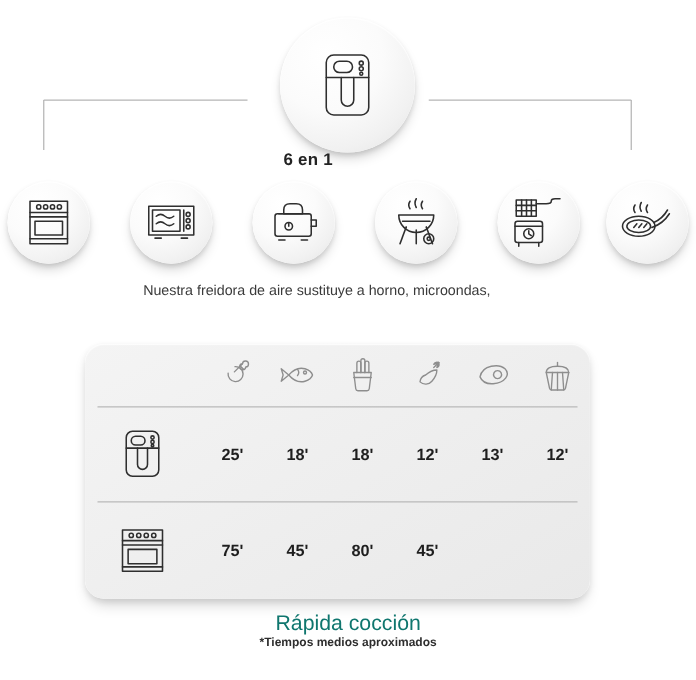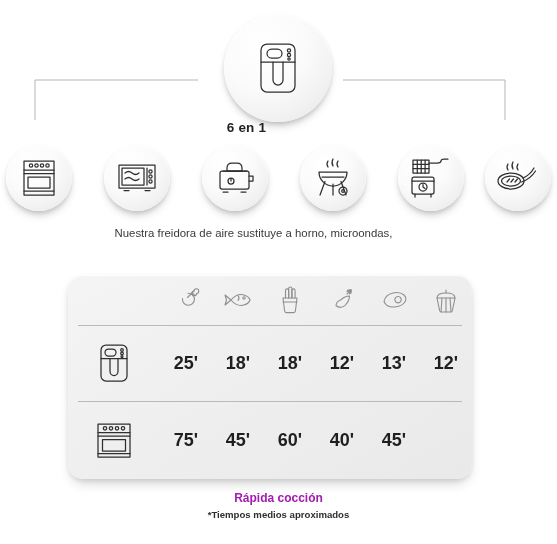--- a/index.html
+++ b/index.html
@@ -97,21 +97,21 @@
     display: grid;
     grid-template-columns: 92px repeat(6, 1fr);
     grid-template-rows: 50px 76px 78px;
   }
   .cell {
     display: flex;
     align-items: center;
     justify-content: center;
   }
   .cell.value {
-    font-size: 18px;
+    font-size: 13px;
     font-weight: bold;
     color: #1f1f1f;
   }
   .rowicon {
     display: flex;
     align-items: center;
     justify-content: center;
   }
   .hline {
     position: absolute;
@@ -125,23 +125,23 @@
 
   
   .footer {
     position: absolute;
     left: 0;
     top: 489px;
     width: 557px;
     text-align: center;
   }
   .footer .f-title {
-    font-size: 12px;
-    font-weight: bold;
-    color: #a21caf;
+    font-size: 17px;
+    font-weight: normal;
+    color: #0f766e;
     line-height: 19px;
   }
   .footer .f-sub {
     font-size: 11.6px;
     color: #2e2e2e;
     line-height: 16px;
   }
   .footer .f-note {
     font-size: 9.6px;
     font-weight: bold;
@@ -363,22 +363,21 @@
         <circle class="ln" cx="18" cy="9.3" r="1.7"></circle>
         <circle class="ln" cx="24" cy="9.3" r="1.7"></circle>
         <circle class="ln" cx="30" cy="9.3" r="1.7"></circle>
         <path class="ln" d="M5 17 H37"></path>
         <rect class="ln" x="9.5" y="20.5" width="23" height="11.5"></rect>
         <path class="ln" d="M5 34.5 H37"></path>
       </svg>
     </div>
     <div class="cell value">75'</div>
     <div class="cell value">45'</div>
-    <div class="cell value">60'</div>
-    <div class="cell value">40'</div>
+    <div class="cell value">80'</div>
     <div class="cell value">45'</div>
   </div>
 </div>
 
 <div class="footer">
   <div class="f-title">Rápida cocción</div>
   <div class="f-note">*Tiempos medios aproximados</div>
 </div>
 
 </body></html>

